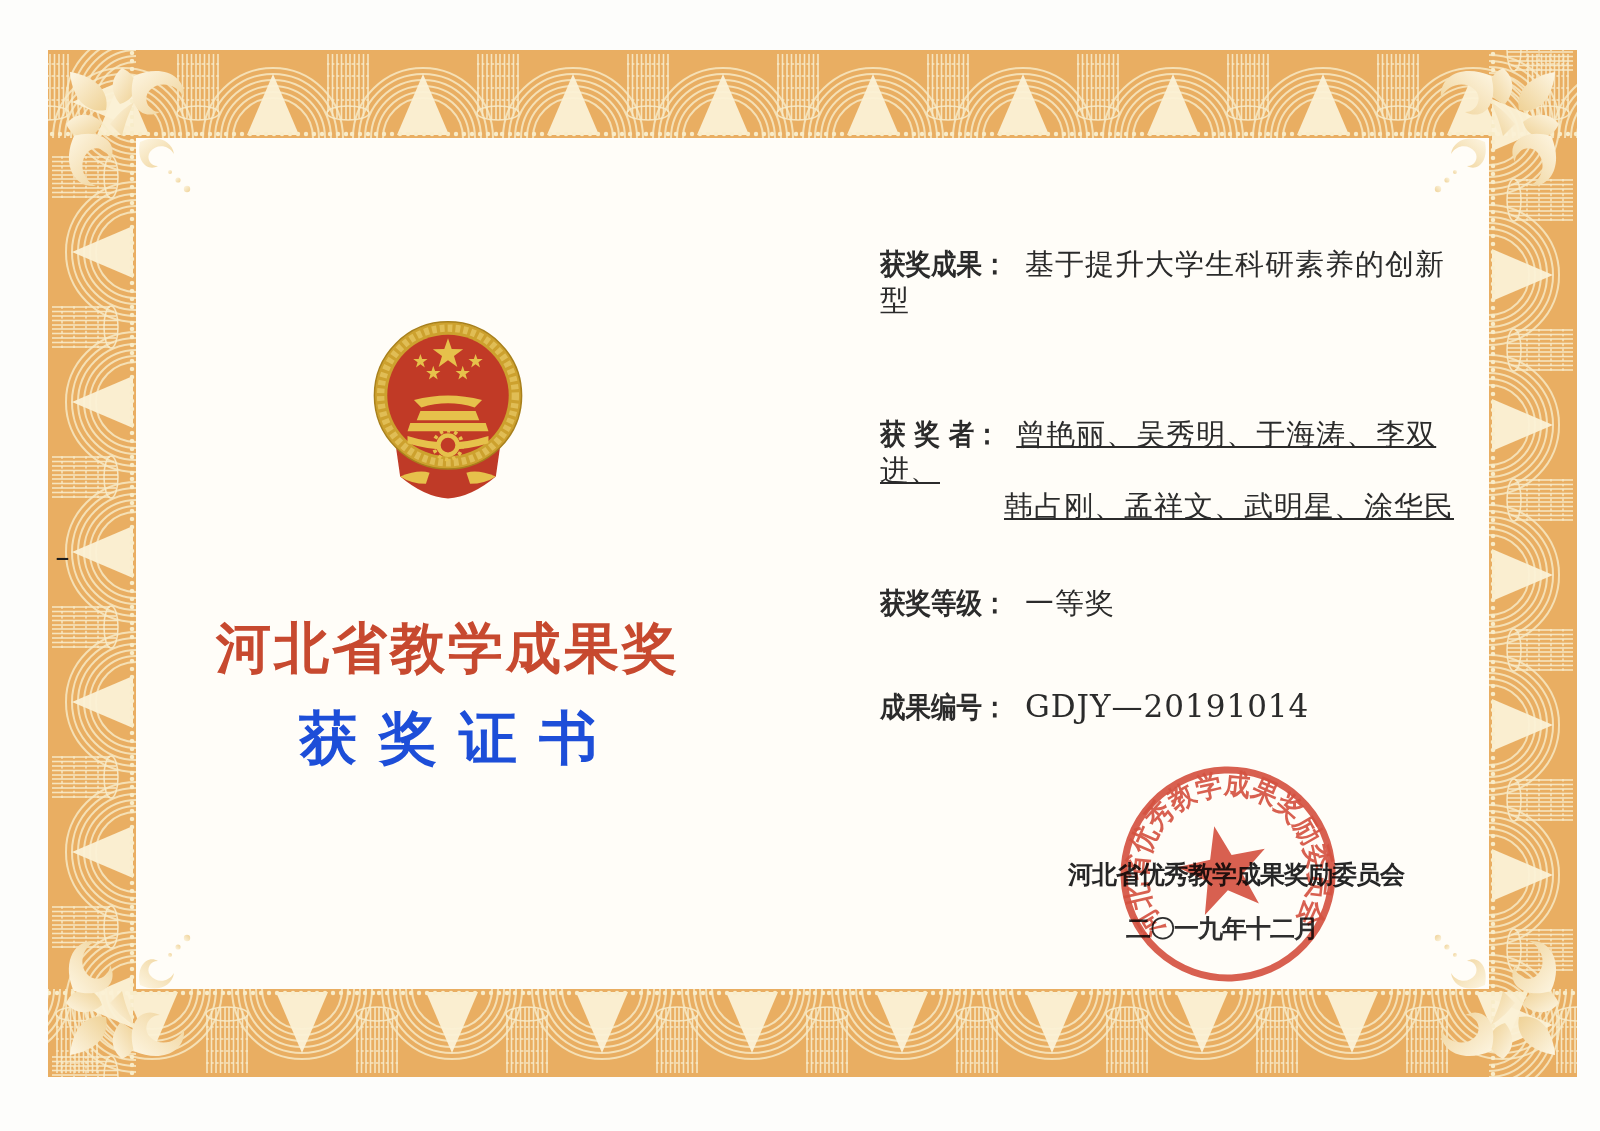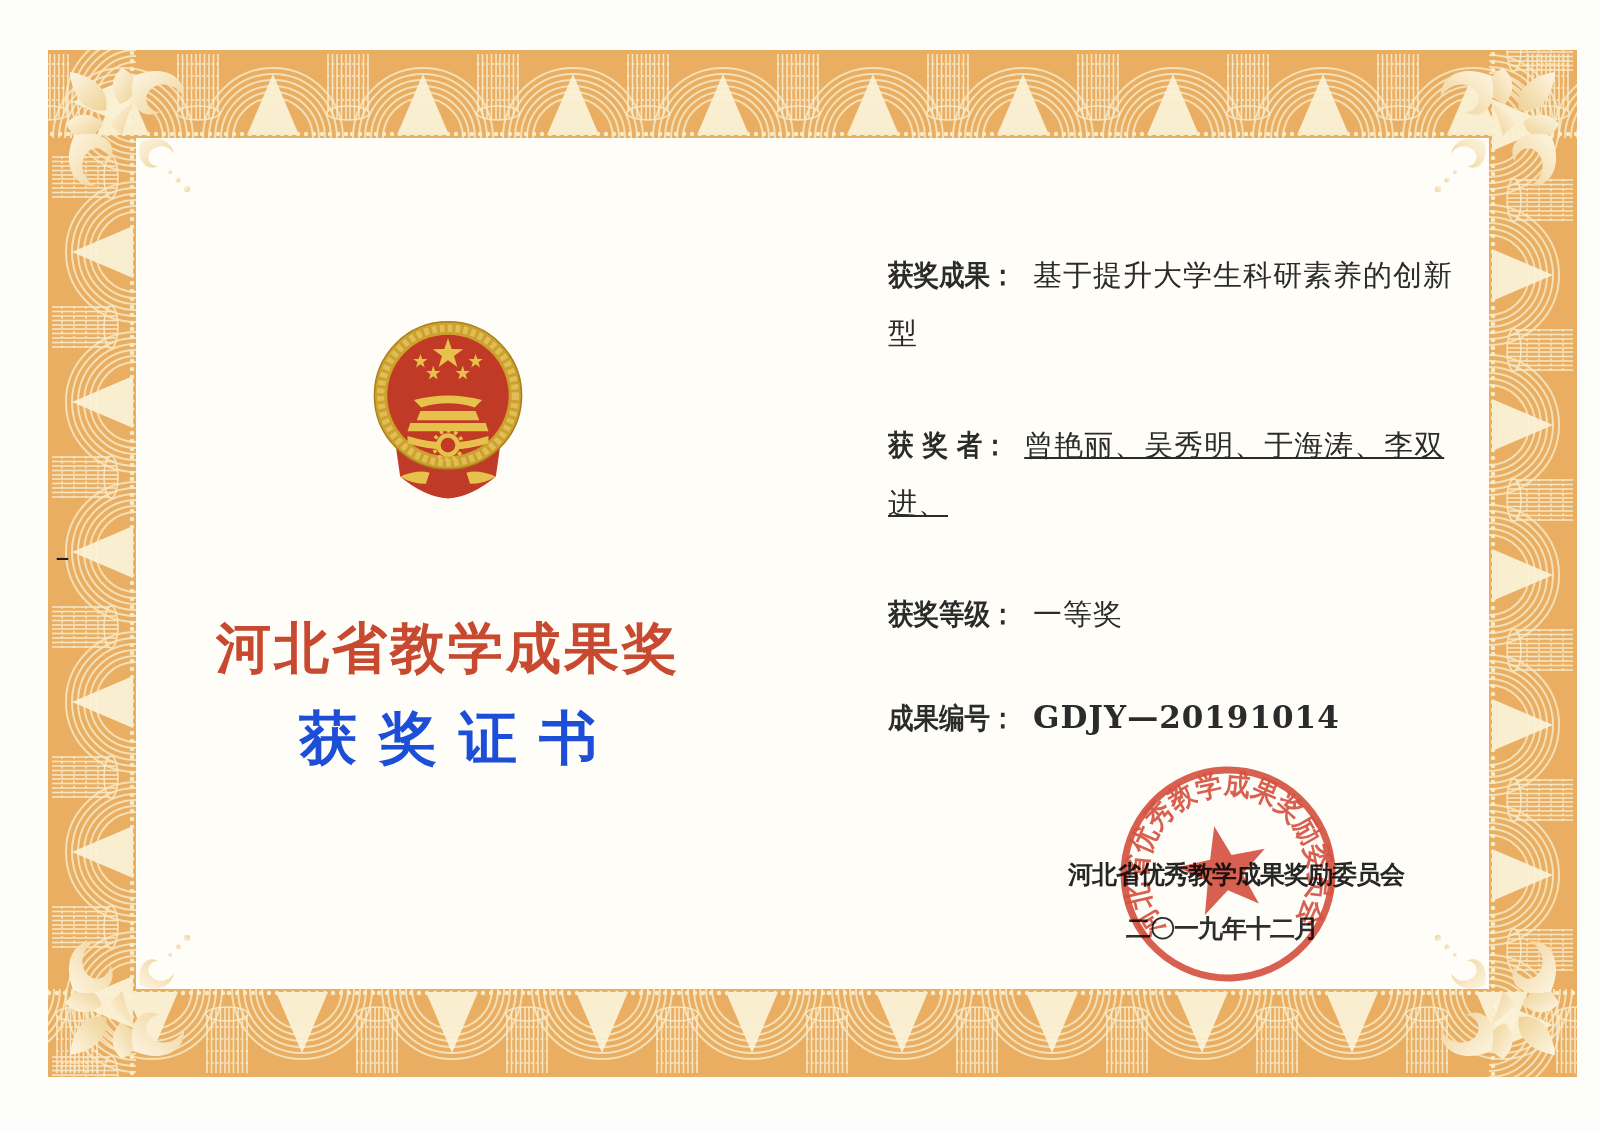--- a/index.html
+++ b/index.html
@@ -19,36 +19,36 @@
     position:absolute;left:0;top:612px;width:596px;
     font-family:Liberation Serif, serif;
     font-size:55px;font-weight:bold;color:#c7492f;letter-spacing:3px;white-space:nowrap;
   }
   .title-line2{
     position:absolute;left:0;top:700px;width:596px;
     font-family:"DejaVu Serif","Liberation Serif",serif;
     font-size:58px;font-weight:bold;color:#1d4ed8;letter-spacing:22px;text-indent:22px;white-space:nowrap;
   }
   .fields{position:absolute;left:880px;top:0;width:580px;color:#2b2b2b;}
-  .field{position:absolute;left:8px;width:580px;line-height:58px;font-size:29px;}
+  .field{position:absolute;left:0;width:580px;line-height:36px;font-size:29px;}
   .field .lbl{
     display:inline-block;font-weight:bold;letter-spacing:0;
     transform:scaleX(.88);transform-origin:left center;white-space:pre;
     font-family:"DejaVu Sans","Liberation Sans",sans-serif;
   }
   .field .val, .field .val2{
     font-family:"DejaVu Serif","Liberation Serif",serif;
     letter-spacing:1px;
   }
   .field .val2{padding-left:124px;}
   .f-achievement{top:246px;}
   .f-awardees{top:416px;text-decoration:underline;}
   .f-grade{top:585px;}
   .f-serial{top:688px;}
-  .serial-val{font-family:"Liberation Serif","DejaVu Serif",serif;font-size:31px;letter-spacing:1px;font-weight:bold;}
+  .serial-val{font-family:"Liberation Serif","DejaVu Serif",serif;font-size:31px;letter-spacing:1px;}
   .issuer{
     position:absolute;left:1068px;top:858px;color:#262626;font-weight:bold;
     font-size:25px;letter-spacing:-1px;white-space:nowrap;
     font-family:"DejaVu Sans","Liberation Sans",sans-serif;
   }
   .issue-date{
     position:absolute;left:1126px;top:912px;color:#2e2e2e;font-weight:bold;
     font-size:25px;letter-spacing:-1px;white-space:nowrap;
     font-family:Liberation Mono, monospace;
   }
@@ -188,20 +188,21 @@
     <div class="title-line1">河北省教学成果奖</div>
     <div class="title-line2">获奖证书</div>
   </div>
 
   <div class="fields">
     <div class="field f-achievement">
       <span class="lbl">获奖成果：</span><span class="val">基于提升大学生科研素养的创新型</span>
     </div>
     <div class="field f-awardees">
       <span class="lbl">获 奖 者：</span><span class="val">曾艳丽、吴秀明、于海涛、李双进、</span>
+      <div class="val2 val">韩占刚、孟祥文、武明星、涂华民</div>
     </div>
     <div class="field f-grade">
       <span class="lbl">获奖等级：</span><span class="val">一等奖</span>
     </div>
     <div class="field f-serial">
       <span class="lbl">成果编号：</span><span class="val serial-val">GDJY—20191014</span>
     </div>
   </div>
 
   <div class="issuer">河北省优秀教学成果奖励委员会</div>

